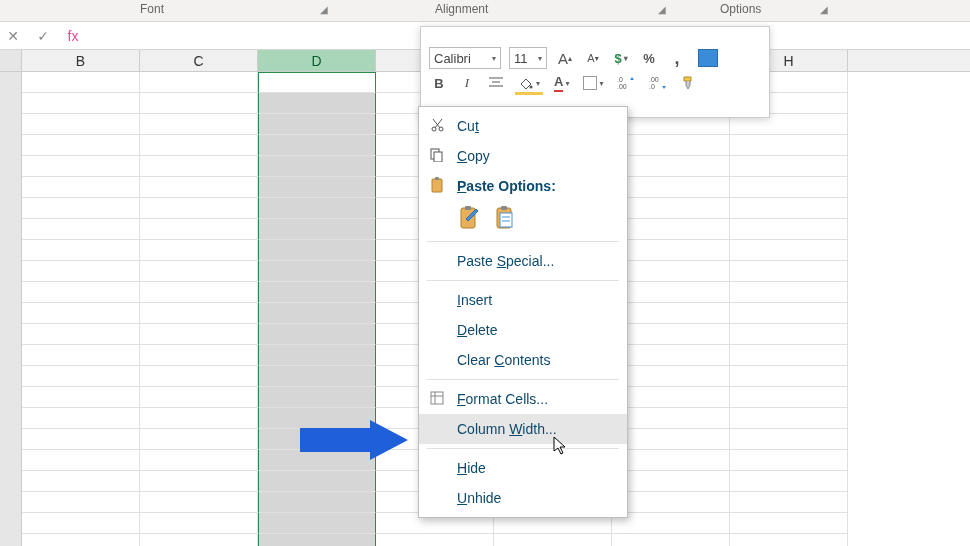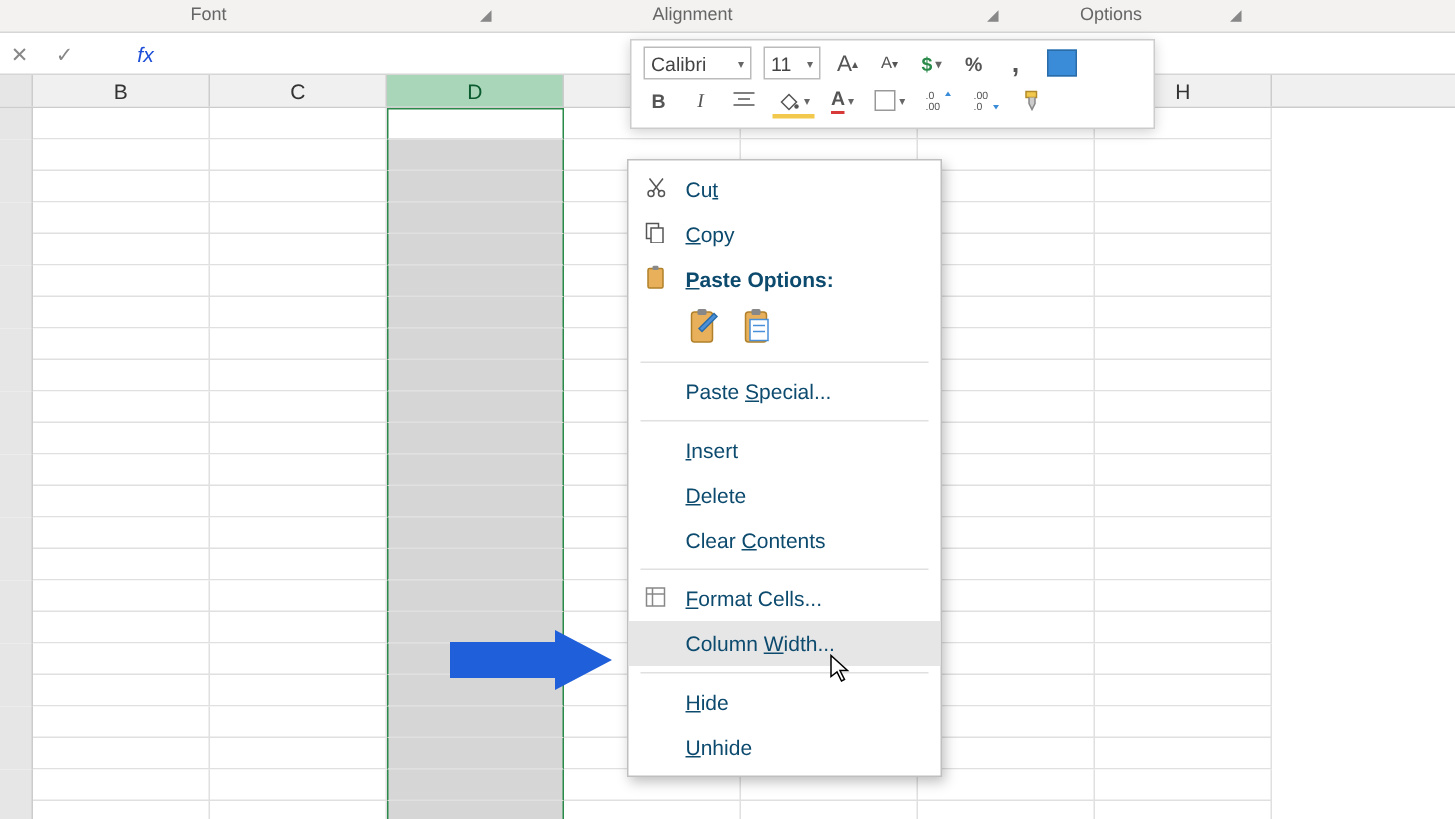--- a/index.html
+++ b/index.html
@@ -7,37 +7,37 @@
 
     
     .ribbon-groups { height: 22px; background: #f3f2f1; border-bottom: 1px solid #d6d6d6; display: flex; align-items: center; position: relative; }
     .ribbon-group-label { position: absolute; font-size: 12px; color: #666; top: 2px; }
     .ribbon-launcher { position: absolute; font-size: 10px; color: #888; top: 4px; }
 
     
     .formula-bar { height: 28px; background: #fff; border-bottom: 1px solid #d6d6d6; display: flex; align-items: center; padding-left: 4px; gap: 12px; }
     .fb-icon { color: #888; font-size: 14px; width: 18px; text-align: center; }
     .fb-check { color: #888; }
-    .fb-fx { font-style: italic; color: #1d4ed8; margin-left: 24px; }
+    .fb-fx { color: #ec4899; }
 
     
     .grid { position: relative; }
     .col-headers { display: flex; height: 22px; background: #f0f0f0; border-bottom: 1px solid #ccc; }
     .rowgutter { width: 22px; border-right: 1px solid #ccc; background: #e6e6e6; }
     .col-header { width: 118px; border-right: 1px solid #ccc; text-align: center; line-height: 22px; font-size: 14px; color: #333; background: #f0f0f0; }
     .col-header.selected { background: #a9d5b9; color: #0a5c2e; }
     .rows { }
     .row { display: flex; height: 21px; }
     .row .rowgutter { height: 21px; }
     .cell { width: 118px; height: 21px; border-right: 1px solid #e0e0e0; border-bottom: 1px solid #e0e0e0; background: #fff; }
     .cell.sel-col { background: #d6d6d6; border-left: 1px solid #2a8a4a; border-right: 1px solid #2a8a4a; }
     .cell.sel-col.first { background: #fff; border-top: 1px solid #2a8a4a; }
 
     
-    .mini-toolbar { position: absolute; left: 420px; top: 26px; width: 350px; background: #fff; border: 1px solid #ccc; box-shadow: 0 2px 8px rgba(0,0,0,.18); padding: 4px 8px; z-index: 40; }
+    .mini-toolbar { position: absolute; left: 420px; top: 26px; width: 350px; background: #fff; border: 1px solid #ccc; box-shadow: 0 2px 8px rgba(0,0,0,.18); padding: 20px 8px; z-index: 40; }
     .mt-row { display: flex; align-items: center; gap: 8px; margin-bottom: 4px; }
     .mt-font { width: 72px; height: 22px; border: 1px solid #bbb; font-size: 13px; padding: 0 4px; display:flex; align-items:center; justify-content:space-between; }
     .mt-size { width: 38px; height: 22px; border: 1px solid #bbb; font-size: 13px; padding: 0 4px; display:flex; align-items:center; justify-content:space-between; }
     .mt-btn { min-width: 20px; height: 20px; display: inline-flex; align-items: center; justify-content: center; font-size: 13px; color: #555; cursor: pointer; padding: 0 3px; }
     .mt-split { display:inline-flex; align-items:center; }
     .mt-split .caret { font-size: 8px; margin-left: 2px; color:#666; }
     .accounting { color: #2a8a4a; font-weight: bold; }
     .fmt-icon { width:20px; height:18px; background:#3a8bd8; border:1px solid #2a6ca8; }
     .underline-a { border-bottom: 2px solid #d83a3a; padding-bottom:1px; font-weight:bold; }
     .fill-bucket { position:relative; }
@@ -58,21 +58,21 @@
     
     .annotation-arrow { position: absolute; left: 300px; top: 420px; z-index: 60; }
 
     
     .cursor { position: absolute; left: 553px; top: 436px; z-index: 70; font-size: 16px; }
   </style>
 </head>
 <body>
 
 <div class="ribbon-groups">
-  <span class="ribbon-group-label" style="left:127px">Font</span>
+  <span class="ribbon-group-label" style="left:140px">Font</span>
   <span class="ribbon-launcher" style="left:320px">◢</span>
   <span class="ribbon-group-label" style="left:435px">Alignment</span>
   <span class="ribbon-launcher" style="left:658px">◢</span>
   <span class="ribbon-group-label" style="left:720px">Options</span>
   <span class="ribbon-launcher" style="left:820px">◢</span>
 </div>
 
 <div class="formula-bar">
   <span class="fb-icon">✕</span>
   <span class="fb-icon fb-check">✓</span>

